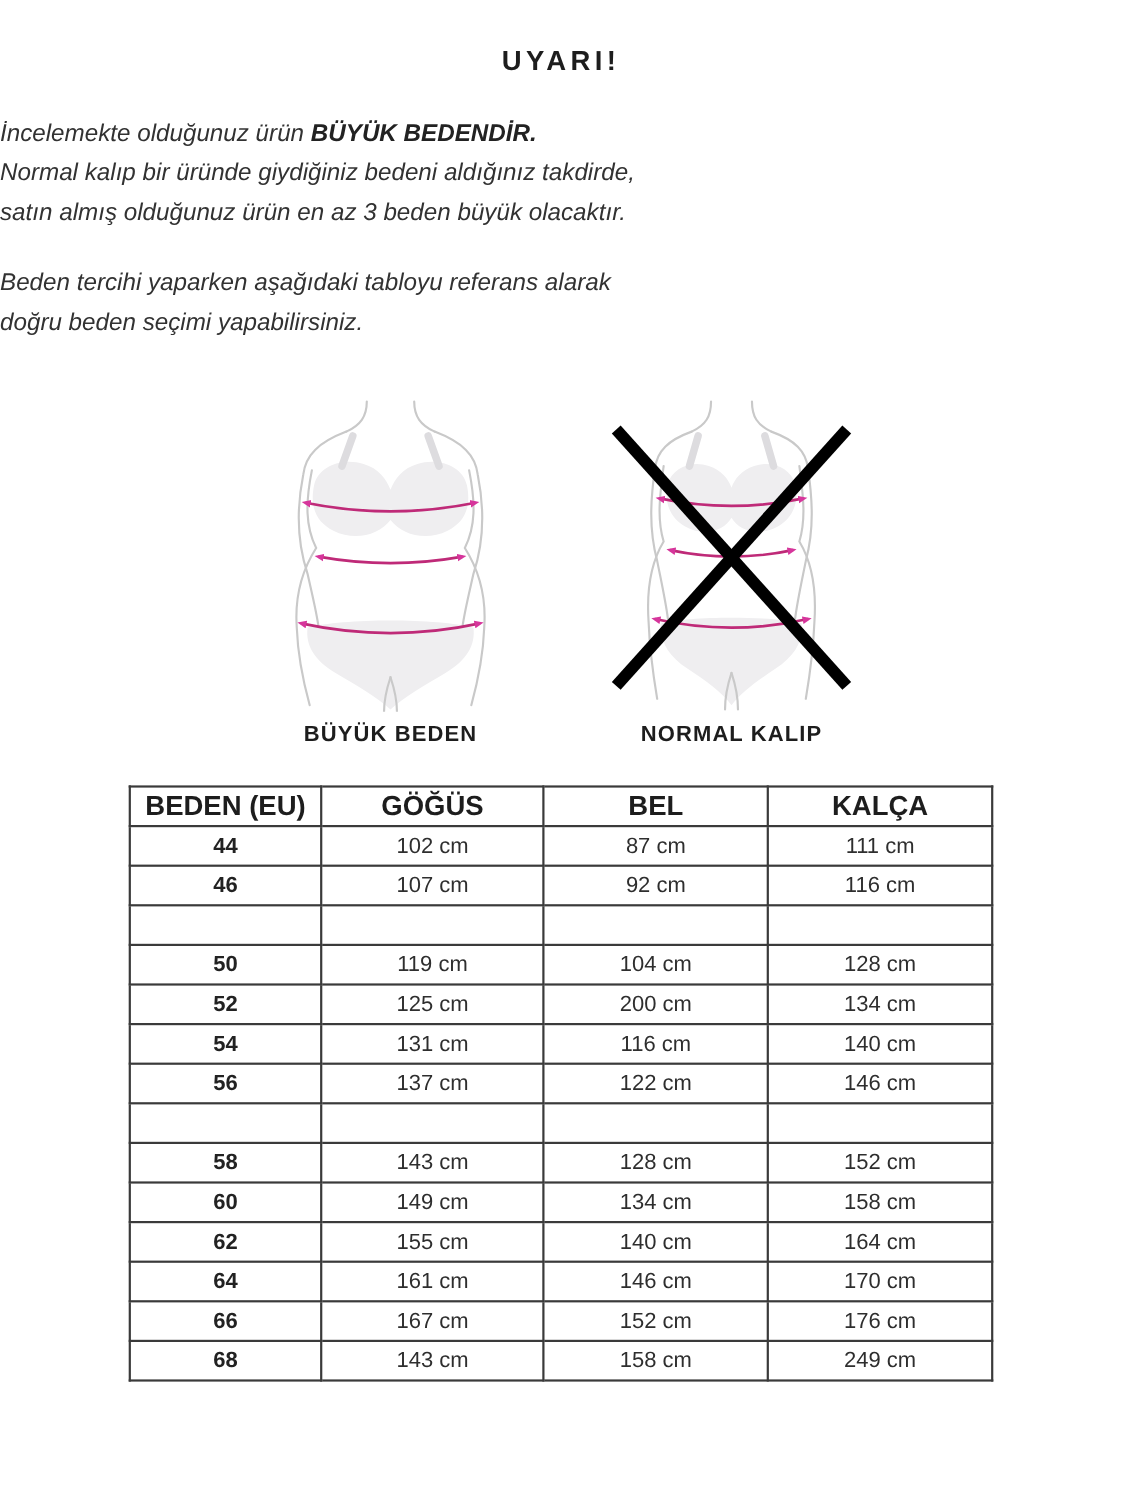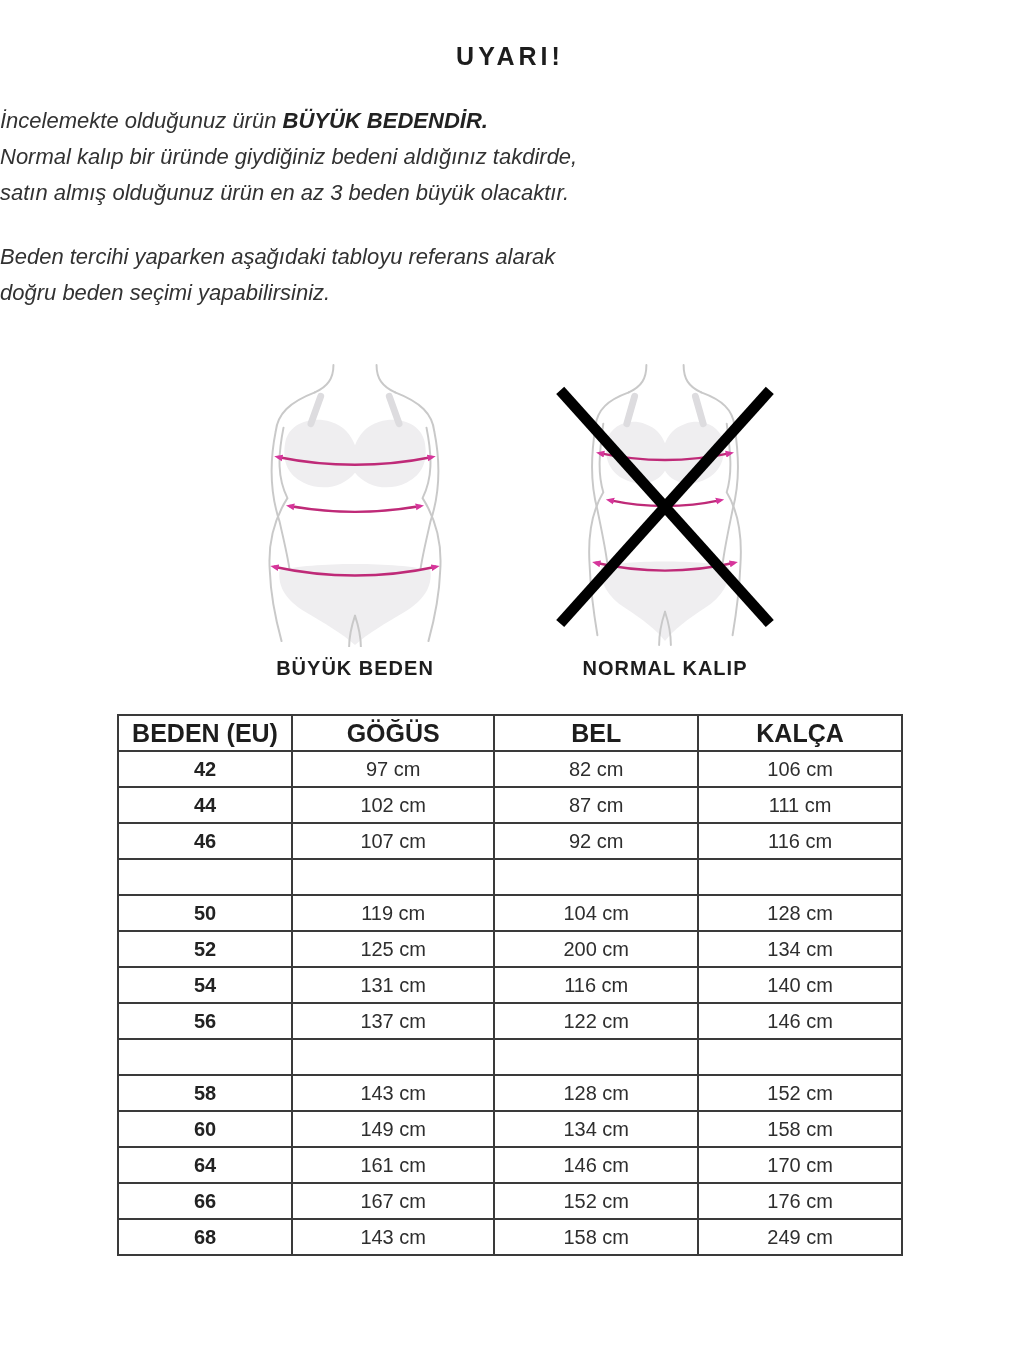--- a/index.html
+++ b/index.html
@@ -150,26 +150,20 @@
     <thead>
         <tr>
           <th>BEDEN (EU)</th>
           <th>GÖĞÜS</th>
           <th>BEL</th>
           <th>KALÇA</th>
         </tr>
       </thead>
     <tbody>
         <tr>
-          <td class="size-col">42</td>
-          <td>97 cm</td>
-          <td>82 cm</td>
-          <td>106 cm</td>
-        </tr>
-        <tr>
           <td class="size-col">44</td>
           <td>102 cm</td>
           <td>87 cm</td>
           <td>111 cm</td>
         </tr>
         <tr>
           <td class="size-col">46</td>
           <td>107 cm</td>
           <td>92 cm</td>
           <td>116 cm</td>
@@ -216,20 +210,26 @@
           <td>128 cm</td>
           <td>152 cm</td>
         </tr>
         <tr>
           <td class="size-col">60</td>
           <td>149 cm</td>
           <td>134 cm</td>
           <td>158 cm</td>
         </tr>
         <tr>
+          <td class="size-col">62</td>
+          <td>155 cm</td>
+          <td>140 cm</td>
+          <td>164 cm</td>
+        </tr>
+        <tr>
           <td class="size-col">64</td>
           <td>161 cm</td>
           <td>146 cm</td>
           <td>170 cm</td>
         </tr>
         <tr>
           <td class="size-col">66</td>
           <td>167 cm</td>
           <td>152 cm</td>
           <td>176 cm</td>

